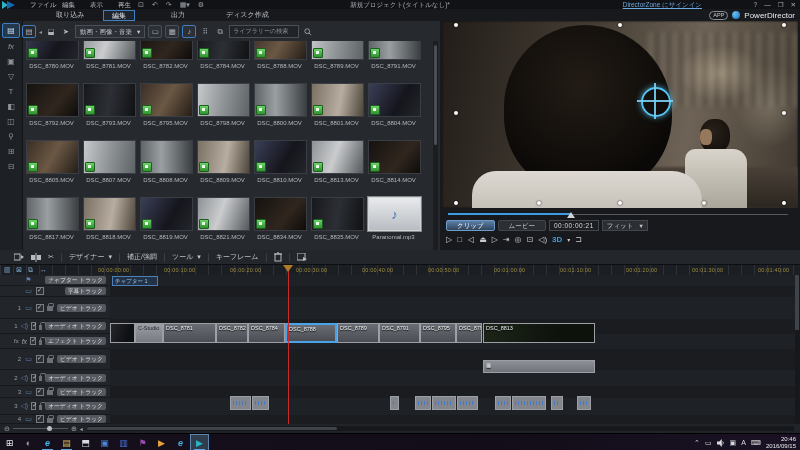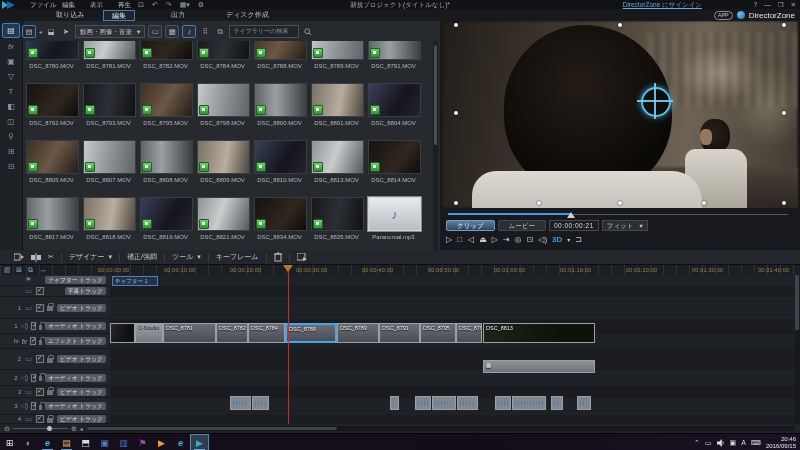--- a/index.html
+++ b/index.html
@@ -169,21 +169,21 @@
 </div>
 
 <div id="tabrow" class="abs">
   <span class="mode-tab" style="left:48px">取り込み</span>
   <span class="mode-tab active" style="left:103px">編集</span>
   <span class="mode-tab" style="left:163px">出力</span>
   <span class="mode-tab" style="left:218px">ディスク作成</span>
   <span id="brand" class="abs">
     <span id="app-badge">APP</span>
     <span id="brand-icon"></span>
-    <span id="brand-name">DirectorZone</span>
+    <span id="brand-name">PowerDirector</span>
   </span>
 </div>
 
 <div id="library-panel" class="abs">
   <div id="rooms" class="abs">
       <div class="room sel">▤</div>
       <div class="room" style="font-style: italic;">fx</div>
       <div class="room">▣</div>
       <div class="room">▽</div>
       <div class="room">T</div>

